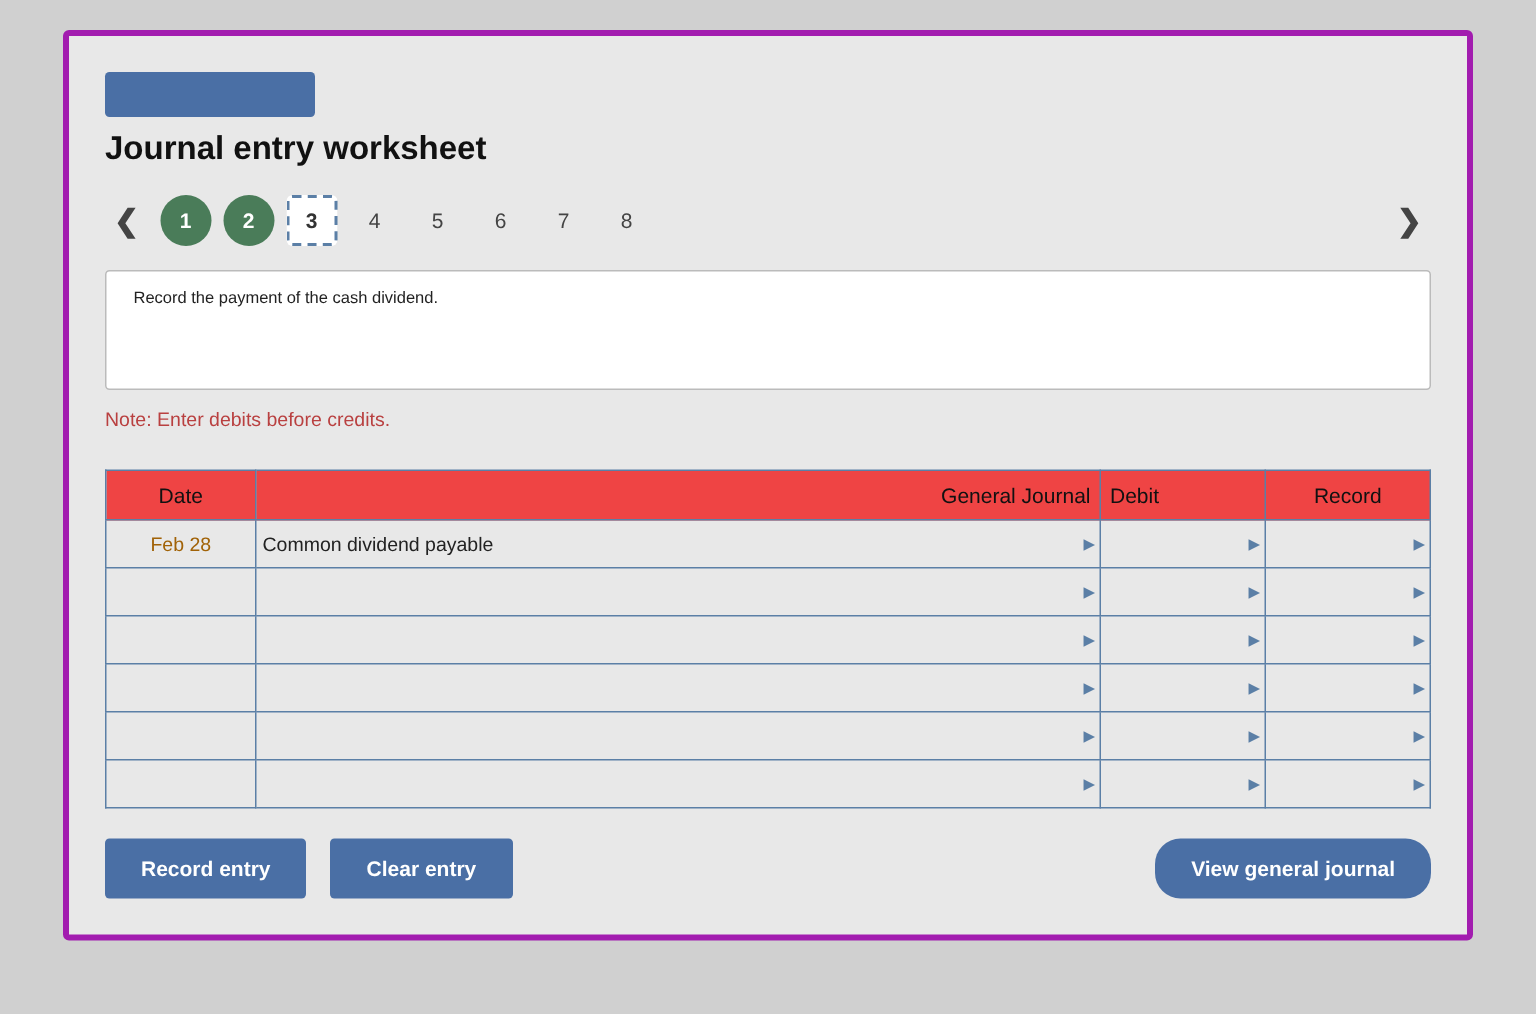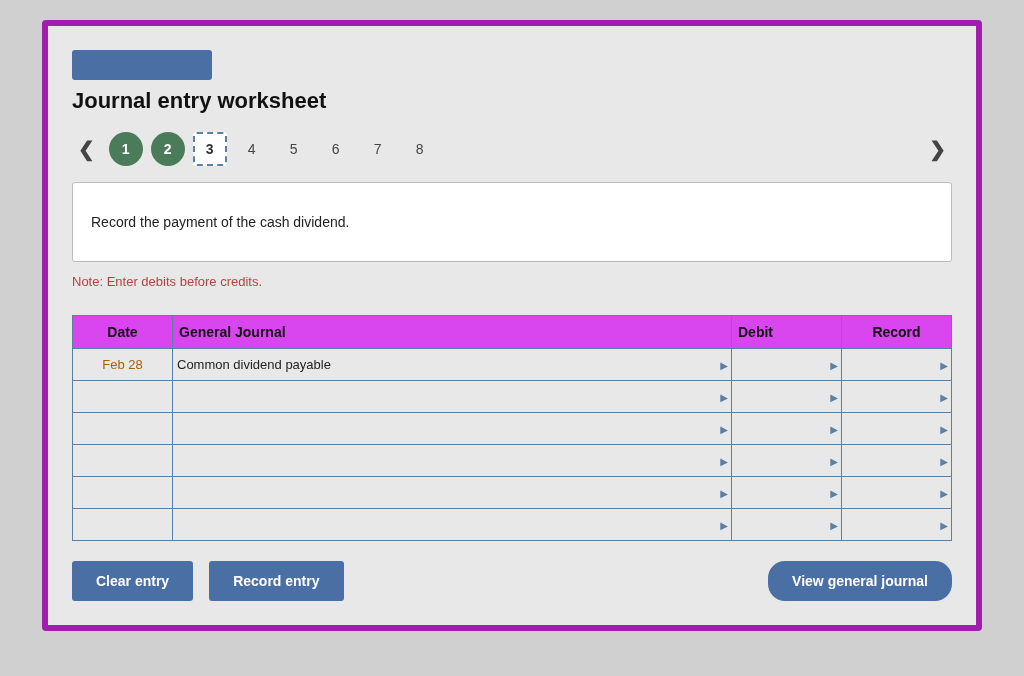--- a/index.html
+++ b/index.html
@@ -9,21 +9,21 @@
       font-size: 14px;
       color: #222;
       min-height: 676px;
       display: flex;
       align-items: flex-start;
       justify-content: center;
       padding-top: 10px;
     }
     .outer-container {
       background: #e8e8e8;
-      border: 6px solid #a21caf;
+      border: 4px solid #a21caf;
       border-radius: 4px;
       padding: 24px;
       width: 940px;
       margin-top: 10px;
     }
     .page-title {
       font-size: 22px;
       font-weight: bold;
       margin-bottom: 18px;
       color: #111;
@@ -66,48 +66,48 @@
     }
     .step-circle.inactive {
       background: transparent;
       color: #444;
       font-weight: normal;
     }
     .description-box {
       background: white;
       border: 1px solid #bbb;
       border-radius: 3px;
-      padding: 31px 18px;
+      padding: 12px 18px;
       margin-bottom: 12px;
       min-height: 80px;
       color: #222;
-      font-size: 14px;
+      font-size: 11px;
     }
     .note-text {
       color: #b94040;
       font-size: 13px;
       margin-bottom: 26px;
     }
     
     .journal-table {
       width: 100%;
       border-collapse: collapse;
       border: 1px solid #5b7fa6;
       margin-bottom: 20px;
     }
     .journal-table th {
-      background: #d946ef;
+      background: #ef4444;
       color: #111;
-      font-weight: bold;
+      font-weight: normal;
       padding: 8px 6px;
       border: 1px solid #5b7fa6;
       text-align: center;
     }
     .journal-table th.date-col { width: 100px; text-align: center; }
-    .journal-table th.journal-col { text-align: left; }
+    .journal-table th.journal-col { text-align: right; }
     .journal-table th.debit-col { width: 110px; text-align: left; }
     .journal-table th.credit-col { width: 110px; text-align: center; }
     .journal-table td {
       border: 1px solid #5b7fa6;
       padding: 0;
       height: 32px;
       vertical-align: middle;
     }
     .journal-table td.date-cell {
       text-align: center;
@@ -296,17 +296,17 @@
             <span class="arrow">▶</span>
           </td>
           <td class="num-cell">
             <span class="arrow">▶</span>
           </td>
         </tr>
       </tbody>
   </table>
 
   <div class="button-row">
+    <button class="btn">Record entry</button>
     <button class="btn">Clear entry</button>
-    <button class="btn">Record entry</button>
     <button class="btn btn-right">View general journal</button>
   </div>
 </div>
 
 </body></html>

